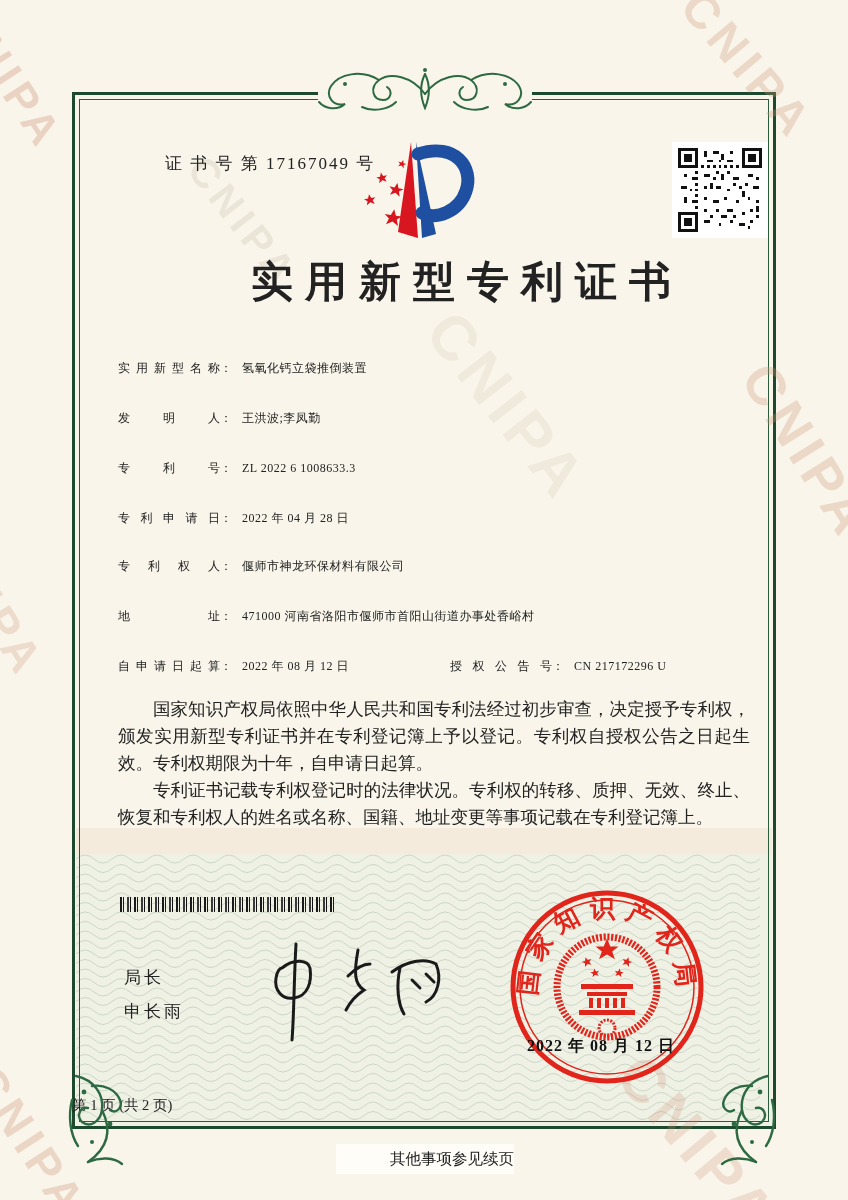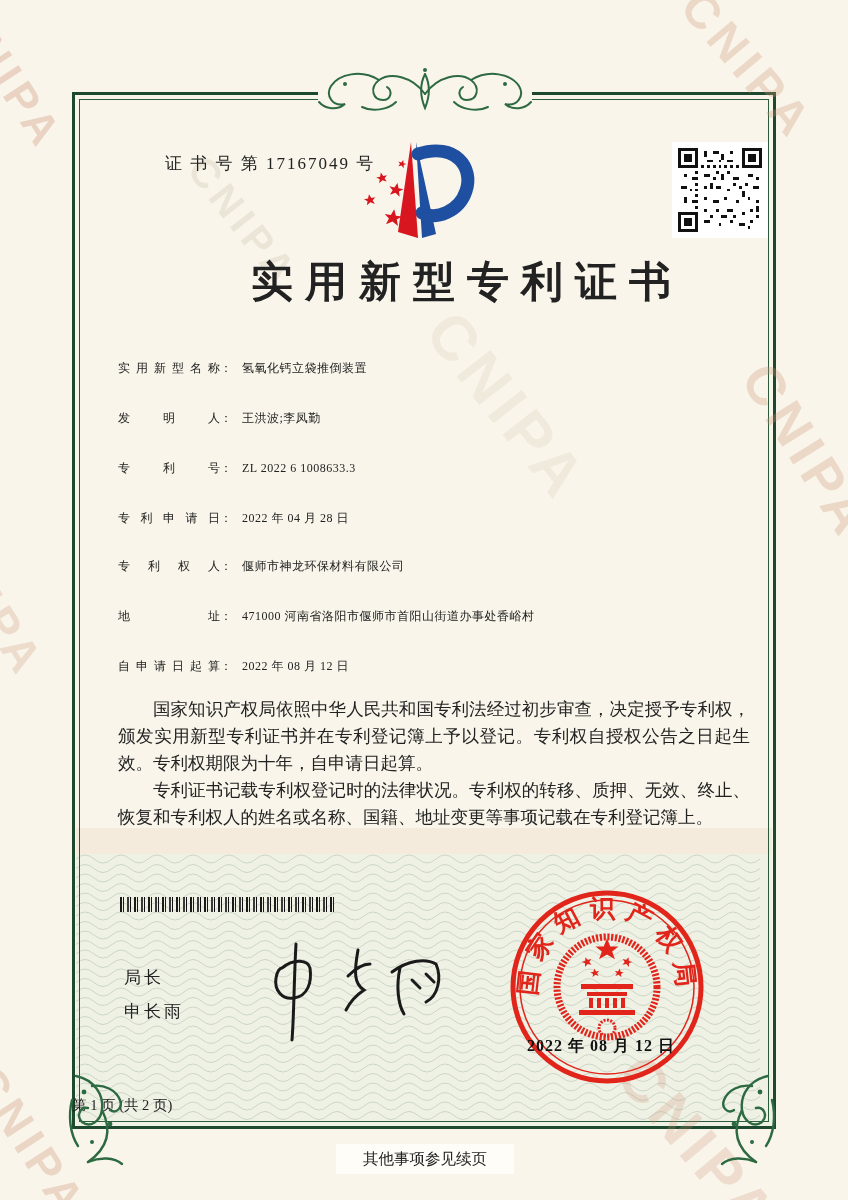--- a/index.html
+++ b/index.html
@@ -53,21 +53,21 @@
       #111 10px 11px,rgba(0,0,0,0) 11px 14px);}
   .director-title{position:absolute;left:124px;top:966px;font-size:17px;letter-spacing:3px;z-index:3;}
   .director-name{position:absolute;left:124px;top:1000px;font-size:17px;letter-spacing:3px;z-index:3;}
   .signature{position:absolute;left:246px;top:938px;z-index:3;}
   .seal{position:absolute;left:508px;top:888px;z-index:4;}
   .seal-date{position:absolute;left:527px;top:1036px;font-size:16px;font-weight:bold;
     letter-spacing:1px;color:#111;z-index:5;}
   .page-footer{position:absolute;left:72px;top:1096px;width:704px;text-align:left;
     font-size:14.5px;z-index:3;}
   .cont-note{position:absolute;left:336px;top:1144px;width:178px;height:30px;background:#fffdf8;
-    text-align:center;line-height:30px;font-size:15.5px;z-index:3;}
+    text-align:right;line-height:30px;font-size:15.5px;z-index:3;}
   
   .orn-top{position:absolute;left:300px;top:62px;z-index:4;}
   .orn-bl{position:absolute;left:62px;top:1072px;z-index:4;}
   .orn-br{position:absolute;left:694px;top:1072px;z-index:4;transform:scaleX(-1);}
 </style>
 </head>
 <body>
 
 <div class="page">
 
@@ -231,20 +231,23 @@
     <span class="flabel">专利申请日</span><span class="fcolon">：</span><span class="fvalue">2022 年 04 月 28 日</span>
   </div>
   <div class="field-row" style="top:558px">
     <span class="flabel">专利权人</span><span class="fcolon">：</span><span class="fvalue">偃师市神龙环保材料有限公司</span>
   </div>
   <div class="field-row" style="top:608px">
     <span class="flabel">地址</span><span class="fcolon">：</span><span class="fvalue">471000 河南省洛阳市偃师市首阳山街道办事处香峪村</span>
   </div>
   <div class="field-row" style="top:658px">
     <span class="flabel">自申请日起算</span><span class="fcolon">：</span><span class="fvalue">2022 年 08 月 12 日</span>
+    <span class="grant-no">
+      <span class="flabel">授权公告号</span><span class="fcolon">：</span><span class="fvalue">CN 217172296 U</span>
+    </span>
   </div>
 
   <div class="body-text">
     <p>国家知识产权局依照中华人民共和国专利法经过初步审查，决定授予专利权，颁发实用新型专利证书并在专利登记簿上予以登记。专利权自授权公告之日起生效。专利权期限为十年，自申请日起算。</p>
     <p>专利证书记载专利权登记时的法律状况。专利权的转移、质押、无效、终止、恢复和专利权人的姓名或名称、国籍、地址变更等事项记载在专利登记簿上。</p>
   </div>
 
   <div class="barcode"></div>
 
   <div class="director-title">局长</div>

